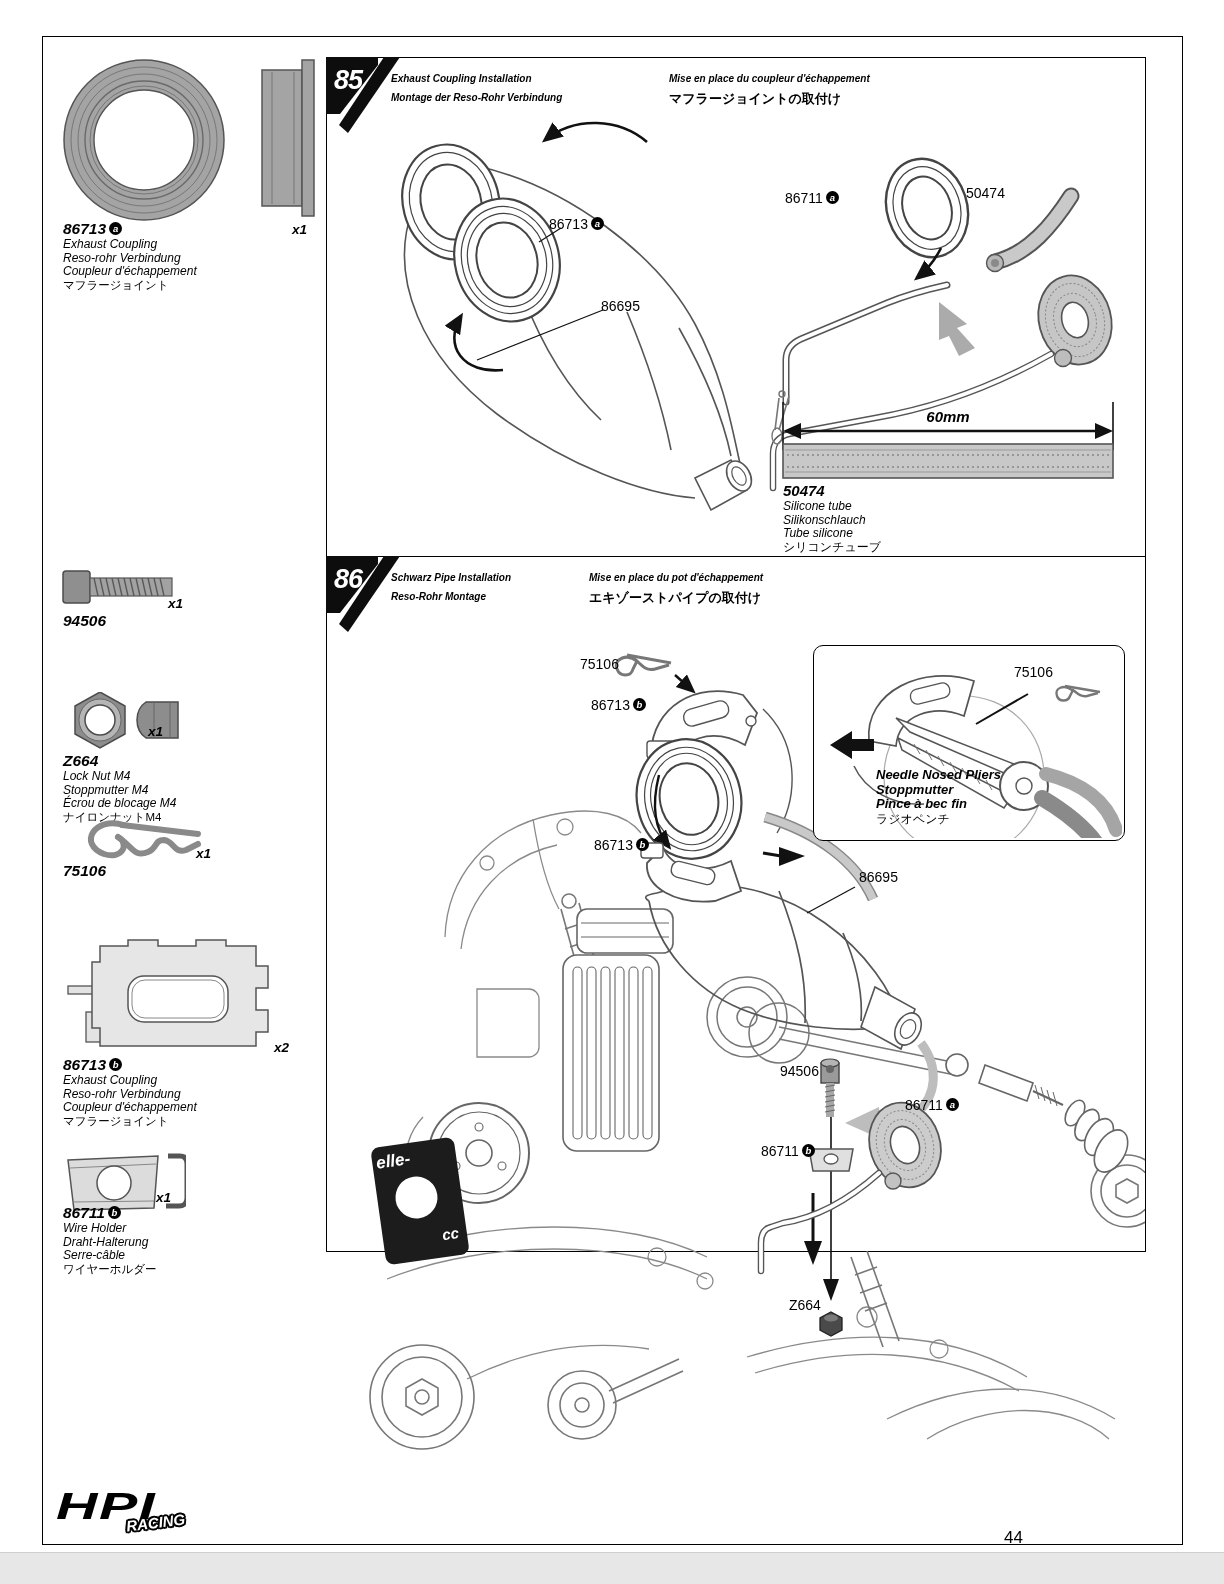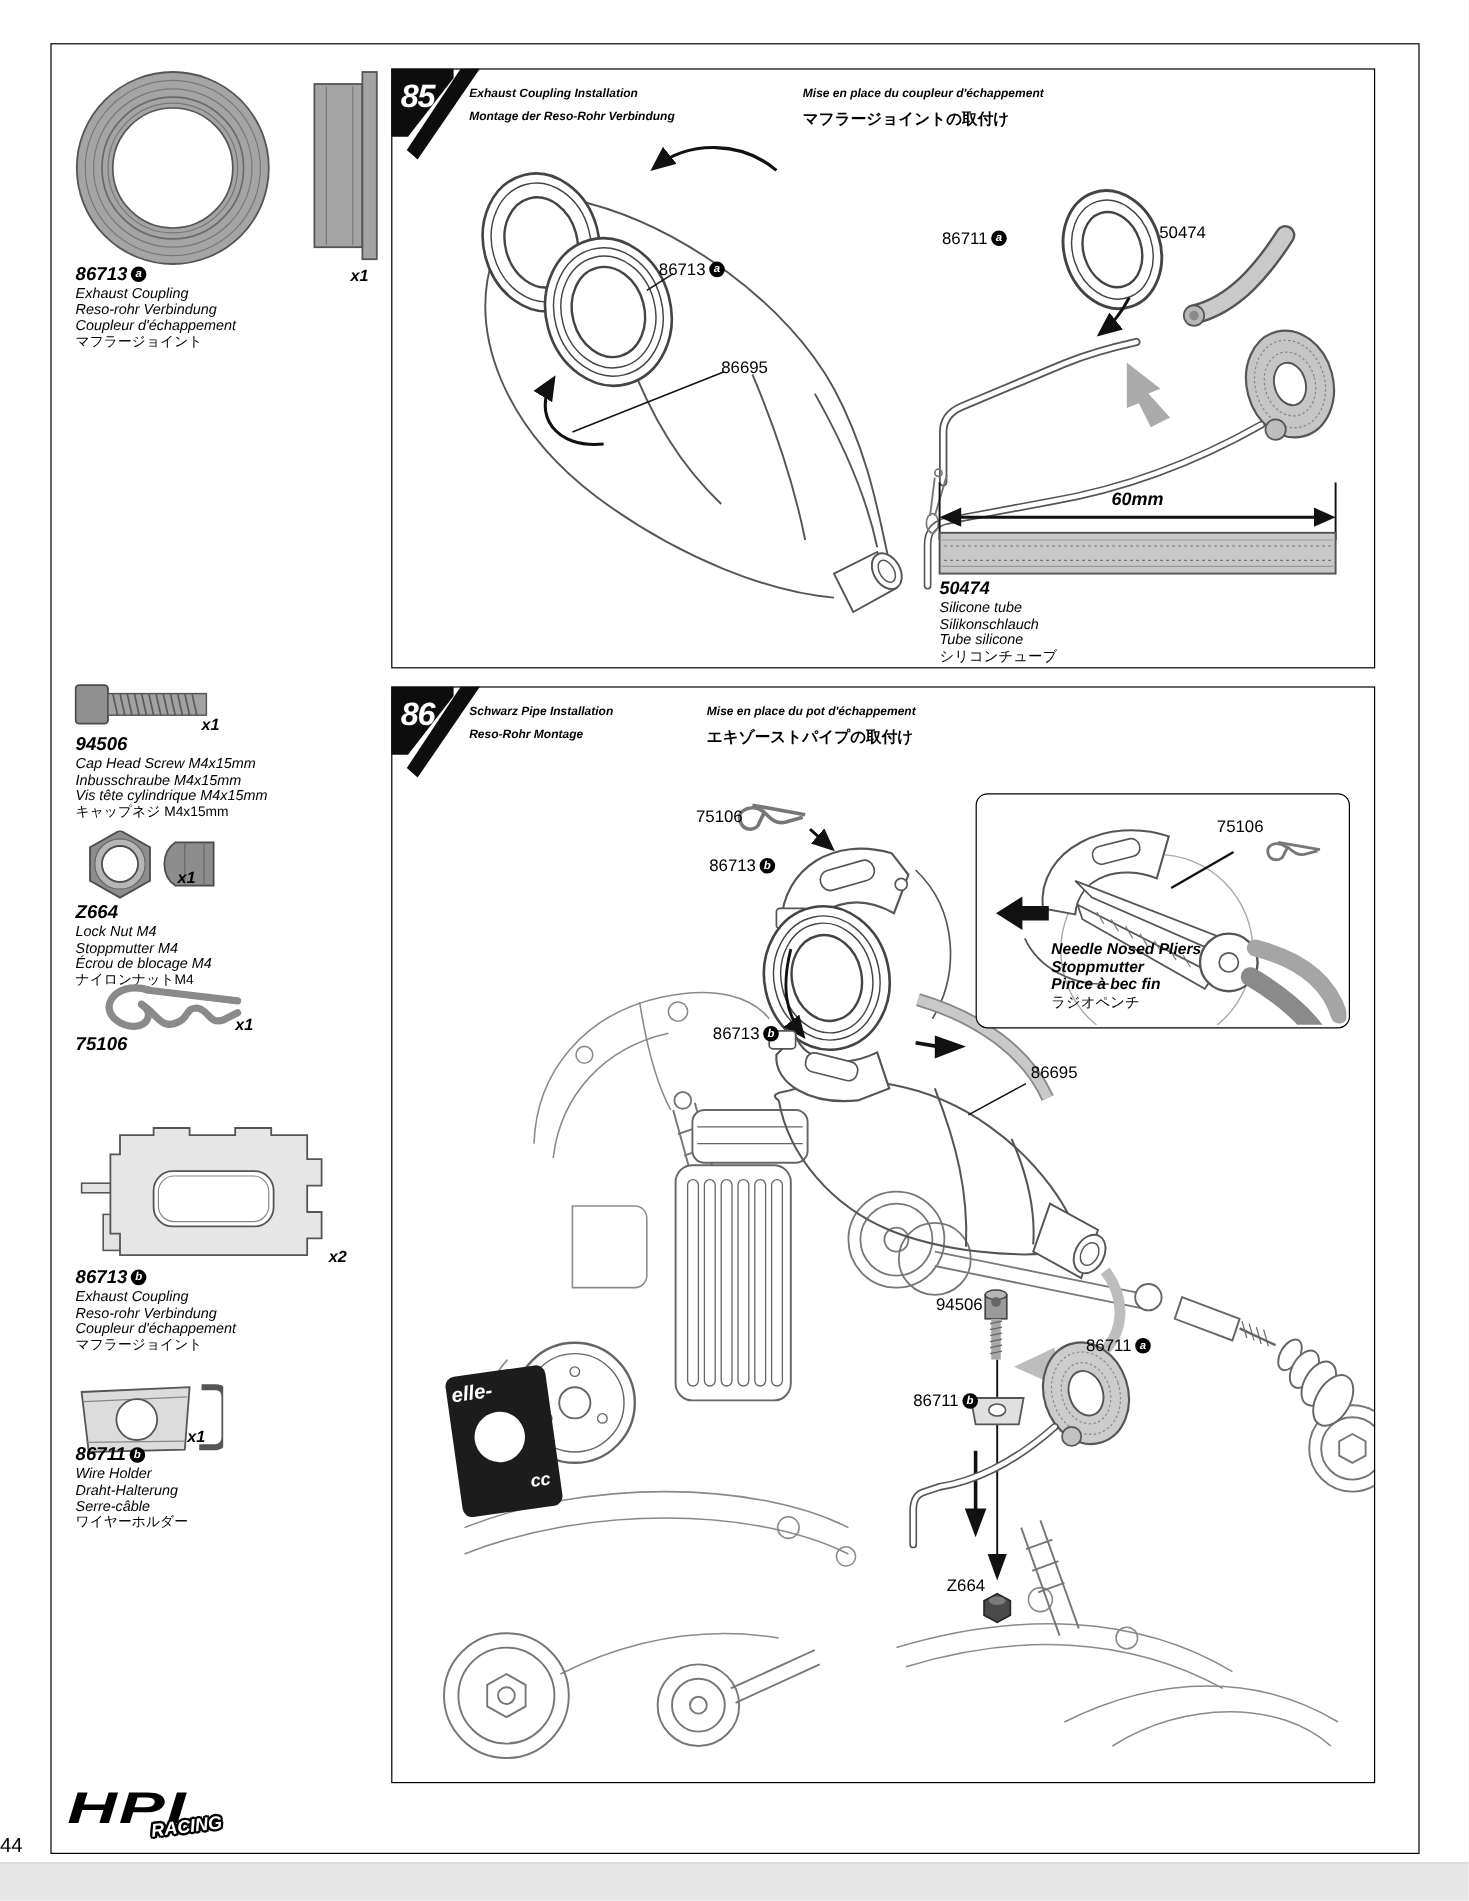--- a/index.html
+++ b/index.html
@@ -21,21 +21,21 @@
 .cap .pcode{font-size:15px}
 .cap .plines div{font-size:12px}
 .pliers-t div{font-style:italic;font-weight:bold;font-size:13px;line-height:14.5px;white-space:nowrap}
 .pliers-t .jp{font-style:normal;font-weight:normal;font-size:12px}
 .decal{position:absolute;left:378px;top:1142px;width:84px;height:118px;background:#1c1c1c;border-radius:8px;transform:rotate(-8deg);color:#fff;overflow:hidden}
 .decal .d1{position:absolute;left:4px;top:6px;font-style:italic;font-weight:bold;font-size:17px}
 .decal .circ{position:absolute;left:18px;top:34px;width:42px;height:42px;background:#fff;border-radius:50%}
 .decal .d2{position:absolute;right:8px;bottom:14px;font-weight:bold;font-size:15px;font-style:italic}
 .hpi-top{font-weight:900;font-style:italic;font-size:37px;line-height:34px;letter-spacing:1px;transform:scaleX(1.55);transform-origin:left}
 .hpi-bottom{position:absolute;left:70px;top:24px;font-style:italic;font-weight:900;font-size:15px;color:#fff;transform:rotate(-7deg);text-shadow:-1.5px -1.5px 0 #000,1.5px -1.5px 0 #000,-1.5px 1.5px 0 #000,1.5px 1.5px 0 #000,0 2px 0 #000,0 -2px 0 #000,2px 0 0 #000,-2px 0 0 #000}
-.pagenum{position:absolute;left:0;top:1528px;width:1023px;text-align:left;font-size:17px}
+.pagenum{position:absolute;left:0;top:1528px;width:1023px;text-align:right;font-size:17px}
 .botstrip{position:absolute;left:0;top:1552px;width:1224px;height:32px;background:#e7e7e7;border-top:1px solid #cfcfcf}
 svg{display:block}
 </style>
 </head>
 <body>
 
 <div class="page">
   <div class="frame"></div>
 
   <svg class="abs" style="left:58px;top:56px" width="258" height="168" viewBox="0 0 258 168">
@@ -75,26 +75,20 @@
         <line x1="74" y1="12" x2="78" y2="30"></line>
       <line x1="80" y1="12" x2="84" y2="30"></line>
         <line x1="86" y1="12" x2="90" y2="30"></line>
       <line x1="92" y1="12" x2="96" y2="30"></line>
         <line x1="98" y1="12" x2="102" y2="30"></line>
     </g>
   </svg>
   <span class="qty abs" style="left:168px;top:596px">x1</span>
   <div class="abs" style="left:63px;top:612px">
     <div><span class="pcode">94506</span></div>
-    <div class="plines">
-      <div>Cap Head Screw M4x15mm</div>
-      <div>Inbusschraube M4x15mm</div>
-      <div>Vis tête cylindrique M4x15mm</div>
-      <div class="jp">キャップネジ M4x15mm</div>
-    </div>
   </div>
 
   <svg class="abs" style="left:62px;top:692px" width="128" height="60" viewBox="0 0 128 60">
     <polygon points="38,0 63,14 63,42 38,56 13,42 13,14" fill="#8d8d8d" stroke="#4c4c4c" stroke-width="1.5"></polygon>
     <circle cx="38" cy="28" r="21" fill="#b5b5b5" stroke="#666" stroke-width="1"></circle>
     <circle cx="38" cy="28" r="15" fill="#fff" stroke="#4c4c4c" stroke-width="1.5"></circle>
     <path d="M84,10 h32 v36 h-32 c-6,-4 -9,-10 -9,-18 c0,-8 3,-14 9,-18 Z" fill="#8d8d8d" stroke="#4c4c4c" stroke-width="1.5"></path>
     <line x1="92" y1="10" x2="92" y2="46" stroke="#666" stroke-width="1"></line>
     <line x1="108" y1="10" x2="108" y2="46" stroke="#666" stroke-width="1"></line>
   </svg>
@@ -263,21 +257,21 @@
       <div><span class="pcode">50474</span></div>
       <div class="plines">
         <div>Silicone tube</div>
         <div>Silikonschlauch</div>
         <div>Tube silicone</div>
         <div class="jp">シリコンチューブ</div>
       </div>
     </div>
   </div>
 
-  <div class="stepbox" style="left:326px;top:572px;width:820px;height:914px">
+  <div class="stepbox" style="left:326px;top:556px;width:820px;height:696px">
 
     <svg class="abs" style="left:-1px;top:-1px" width="90" height="82" viewBox="0 0 90 82">
       <polygon points="0,0 52,0 52,8 14,57 0,57" fill="#0d0d0d"></polygon>
       <polygon points="58,0 74,0 22,76 13,68" fill="#0d0d0d"></polygon>
     </svg>
     <div class="flagnum">86</div>
     <div class="ti abs" style="left:64px;top:11px">Schwarz Pipe Installation</div>
     <div class="ti abs" style="left:64px;top:30px">Reso-Rohr Montage</div>
     <div class="ti abs" style="left:262px;top:11px">Mise en place du pot d'échappement</div>
     <div class="tja abs" style="left:262px;top:31px">エキゾーストパイプの取付け</div>

